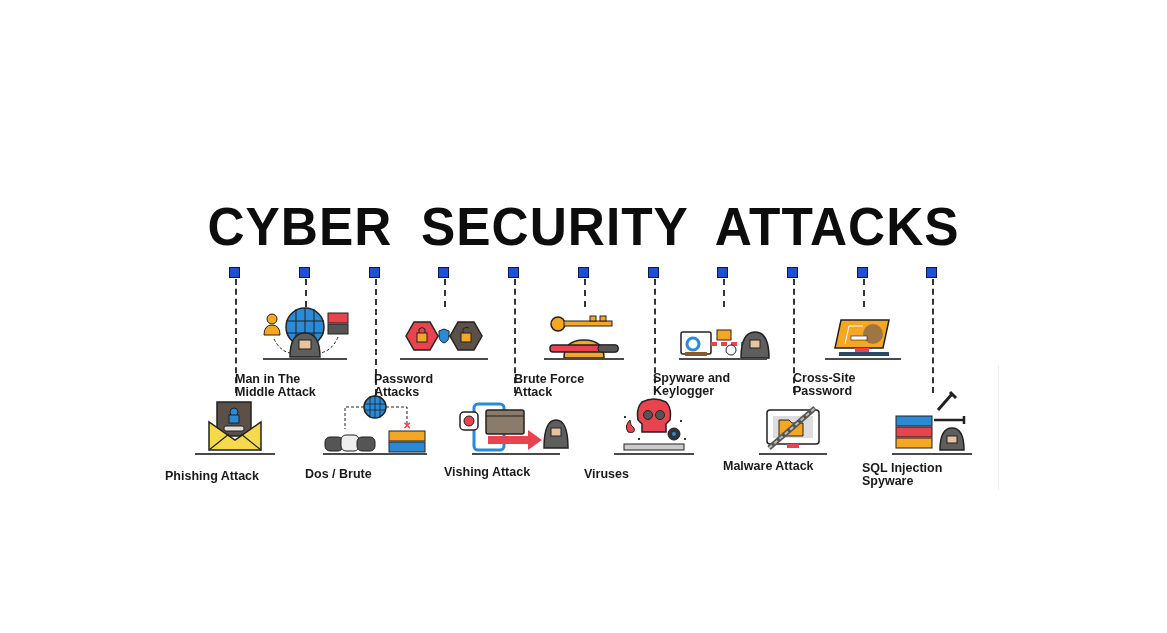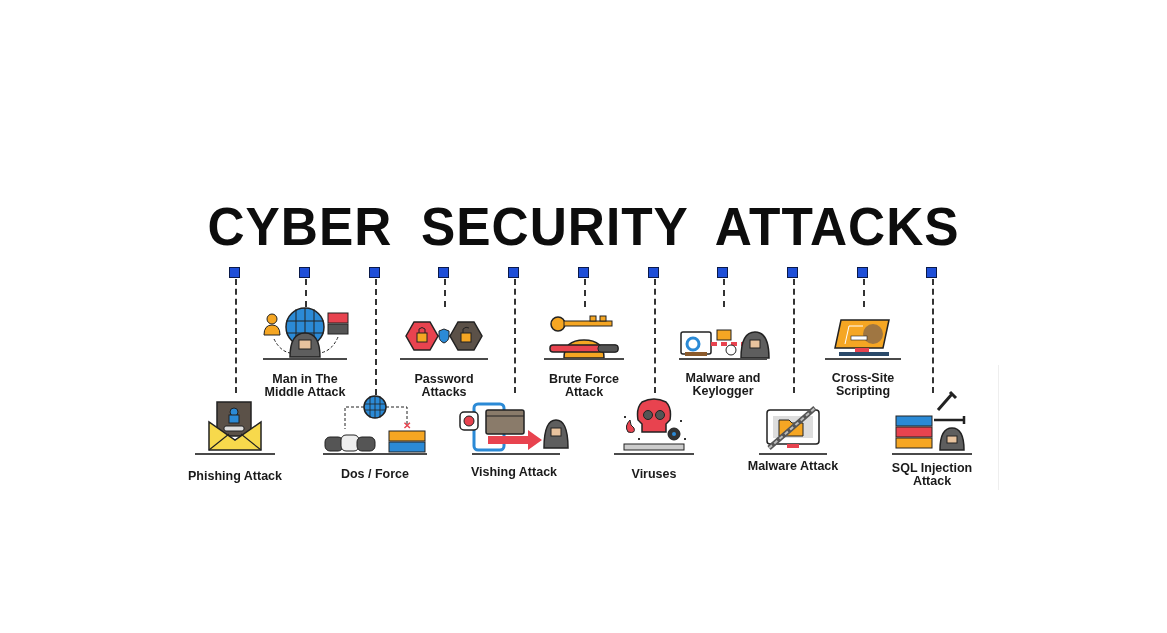--- a/index.html
+++ b/index.html
@@ -3,21 +3,21 @@
 <meta charset="utf-8">
 <style>
   html, body { margin:0; padding:0; background:#ffffff; }
   body { width:1167px; height:633px; position:relative; overflow:hidden; font-family:"Liberation Sans", sans-serif; }
   .title { position:absolute; left:0; top:196px; width:1167px; text-align:center; font-family:"Liberation Sans", sans-serif; font-weight:700; font-size:53px; letter-spacing:1px; word-spacing:14px; color:#0d0d0d; transform:scaleX(0.97); }
   .node { position:absolute; width:0; height:0; }
   .marker { position:absolute; left:-6px; top:267px; width:11px; height:11px; background:#1f4fd8; border:1px solid #0a1a4a; box-sizing:border-box; }
   .dash { position:absolute; left:0; width:0; border-left:2px dashed #333; }
   .icon { position:absolute; }
   .baseline { position:absolute; height:2px; background:#4a4a4a; }
-  .label { position:absolute; width:140px; margin-left:-70px; text-align:center; font-weight:700; font-size:12.5px; line-height:13px; color:#1a1a1a; }
+  .label { position:absolute; width:140px; margin-left:-70px; font-weight:700; font-size:12.5px; line-height:13px; color:#1a1a1a; }
   .edge-line { position:absolute; left:998px; top:365px; width:1px; height:125px; background:#eeeeee; }
 </style>
 </head>
 <body>
 
 <div class="title">CYBER SECURITY ATTACKS</div>
 
 <div class="node" style="left:235px;top:0;">
   <div class="marker"></div>
   <div class="dash" style="top:279px;height:114px;"></div>
@@ -62,21 +62,21 @@
     <text x="80" y="34" font-size="10" fill="#e8434f" font-weight="700" font-family="Liberation Sans, sans-serif">✕</text>
     <g fill="#555" stroke="#222">
         <rect x="2" y="42" width="18" height="14" rx="5"></rect>
         <rect x="18" y="40" width="18" height="16" rx="5" fill="#eee"></rect>
         <rect x="34" y="42" width="18" height="14" rx="5"></rect>
       </g>
     <rect x="66" y="36" width="36" height="10" fill="#f5a623" stroke="#222"></rect>
     <rect x="66" y="47" width="36" height="10" fill="#2b8ad6" stroke="#222"></rect>
   </svg>
   <div class="baseline" style="left:-52px;top:453px;width:104px"></div>
-  <div class="label" style="top:468px">Dos / Force</div>
+  <div class="label" style="top:468px">Dos / Brute</div>
 </div>
 
 <div class="node" style="left:444px;top:0;">
   <div class="marker"></div>
   <div class="dash" style="top:279px;height:28px;"></div>
   <svg class="icon" style="left:-44px;top:316px" width="88" height="40" viewBox="0 0 88 40">
     <polygon points="6,20 14,6 30,6 38,20 30,34 14,34" fill="#e8434f" stroke="#222" stroke-width="1.5"></polygon>
     <polygon points="50,20 58,6 74,6 82,20 74,34 58,34" fill="#5b5148" stroke="#222" stroke-width="1.5"></polygon>
     <rect x="17" y="17" width="10" height="9" fill="#f5a623" stroke="#222"></rect>
     <path d="M19 17 V13 Q22 10 25 13 V17" fill="none" stroke="#222"></path>
@@ -153,21 +153,21 @@
     <rect x="2" y="6" width="30" height="22" rx="2" fill="#fff" stroke="#222" stroke-width="1.5"></rect>
     <circle cx="14" cy="18" r="6" fill="#fff" stroke="#2b8ad6" stroke-width="3"></circle>
     <rect x="6" y="26" width="22" height="4" fill="#8a5a2b"></rect>
     <path d="M32 18 H70" stroke="#e8434f" stroke-width="4" stroke-dasharray="6 4"></path>
     <rect x="38" y="4" width="14" height="10" fill="#f5a623" stroke="#222"></rect>
     <circle cx="52" cy="24" r="5" fill="#fff" stroke="#222"></circle>
     <path d="M62 32 Q62 6 76 6 Q90 6 90 32 Z" fill="#5e5e5e" stroke="#222" stroke-width="1.5"></path>
     <rect x="71" y="14" width="10" height="8" fill="#e8c39e" stroke="#222"></rect>
   </svg>
   <div class="baseline" style="left:-44px;top:358px;width:88px"></div>
-  <div class="label" style="top:372px;white-space:pre-line">Malware and
+  <div class="label" style="top:372px;white-space:pre-line">Spyware and
 Keylogger</div>
 </div>
 
 <div class="node" style="left:793px;top:0;">
   <div class="marker"></div>
   <div class="dash" style="top:279px;height:114px;"></div>
   <svg class="icon" style="left:-28px;top:404px" width="56" height="48" viewBox="0 0 56 48">
     <rect x="2" y="6" width="52" height="34" rx="3" fill="#fff" stroke="#222" stroke-width="1.5"></rect>
     <rect x="8" y="12" width="40" height="22" fill="#ddd"></rect>
     <path d="M14 16 H24 L27 19 H38 V32 H14 Z" fill="#f5a623" stroke="#222"></path>
@@ -185,33 +185,33 @@
   <svg class="icon" style="left:-30px;top:316px" width="62" height="42" viewBox="0 0 62 42">
     <polygon points="8,4 56,4 50,32 2,32" fill="#f5a623" stroke="#222" stroke-width="1.5"></polygon>
     <path d="M12 28 L16 10 H30" fill="none" stroke="#fff" stroke-width="1"></path>
     <circle cx="40" cy="18" r="10" fill="#8a6a4a" opacity="0.8"></circle>
     <rect x="18" y="20" width="16" height="4" fill="#fff" stroke="#222" stroke-width="0.6"></rect>
     <rect x="22" y="32" width="14" height="4" fill="#e8434f"></rect>
     <rect x="6" y="36" width="50" height="4" fill="#2b4a6a"></rect>
   </svg>
   <div class="baseline" style="left:-38px;top:358px;width:76px"></div>
   <div class="label" style="top:372px;white-space:pre-line">Cross-Site
-Scripting</div>
+Password</div>
 </div>
 
 <div class="node" style="left:932px;top:0;">
   <div class="marker"></div>
   <div class="dash" style="top:279px;height:114px;"></div>
   <svg class="icon" style="left:-38px;top:388px" width="78" height="64" viewBox="0 0 78 64">
     <path d="M44 22 L58 6 M56 4 L62 10" stroke="#222" stroke-width="3"></path>
     <rect x="2" y="28" width="36" height="10" fill="#2b8ad6" stroke="#222"></rect>
     <rect x="2" y="39" width="36" height="10" fill="#e8434f" stroke="#222"></rect>
     <rect x="2" y="50" width="36" height="10" fill="#f5a623" stroke="#222"></rect>
     <path d="M40 32 H70 M70 28 V36" stroke="#222" stroke-width="2.5"></path>
     <path d="M46 62 Q46 40 58 40 Q70 40 70 62 Z" fill="#5e5e5e" stroke="#222" stroke-width="1.5"></path>
     <rect x="53" y="48" width="10" height="7" fill="#e8c39e" stroke="#222"></rect>
   </svg>
   <div class="baseline" style="left:-40px;top:453px;width:80px"></div>
   <div class="label" style="top:462px;white-space:pre-line">SQL Injection
-Attack</div>
+Spyware</div>
 </div>
 
 <div class="edge-line"></div>
 
 </body></html>

